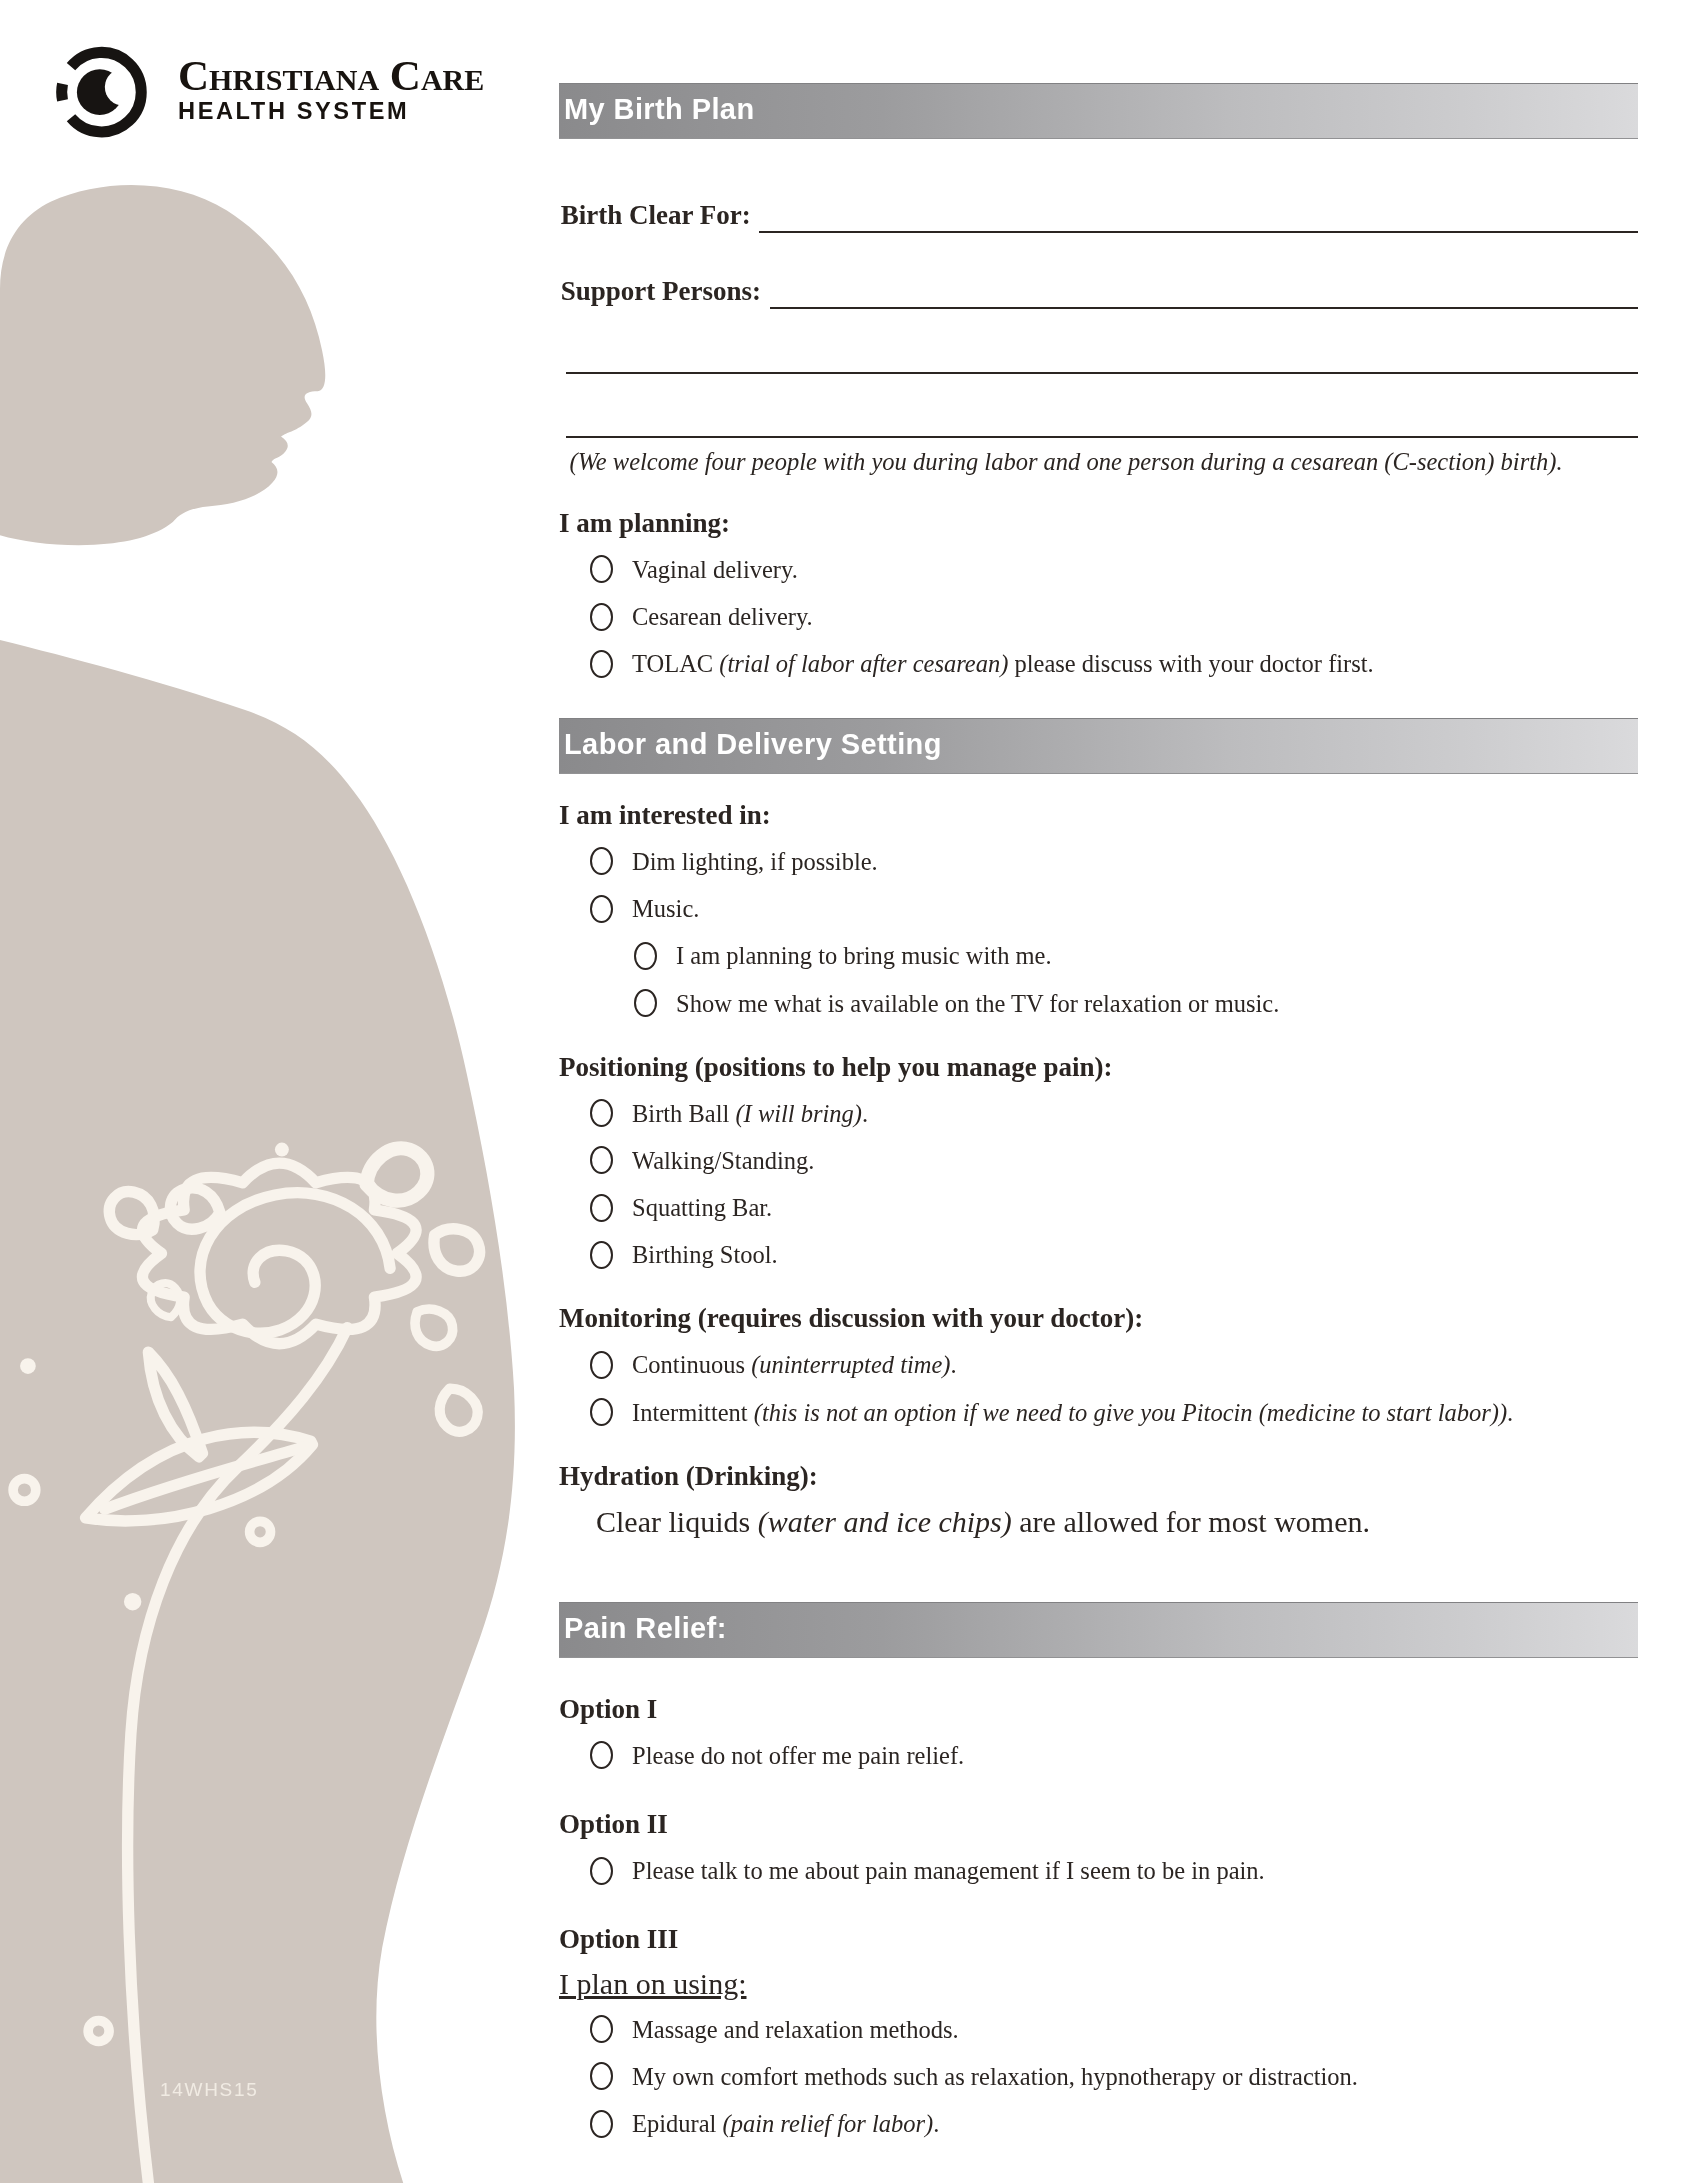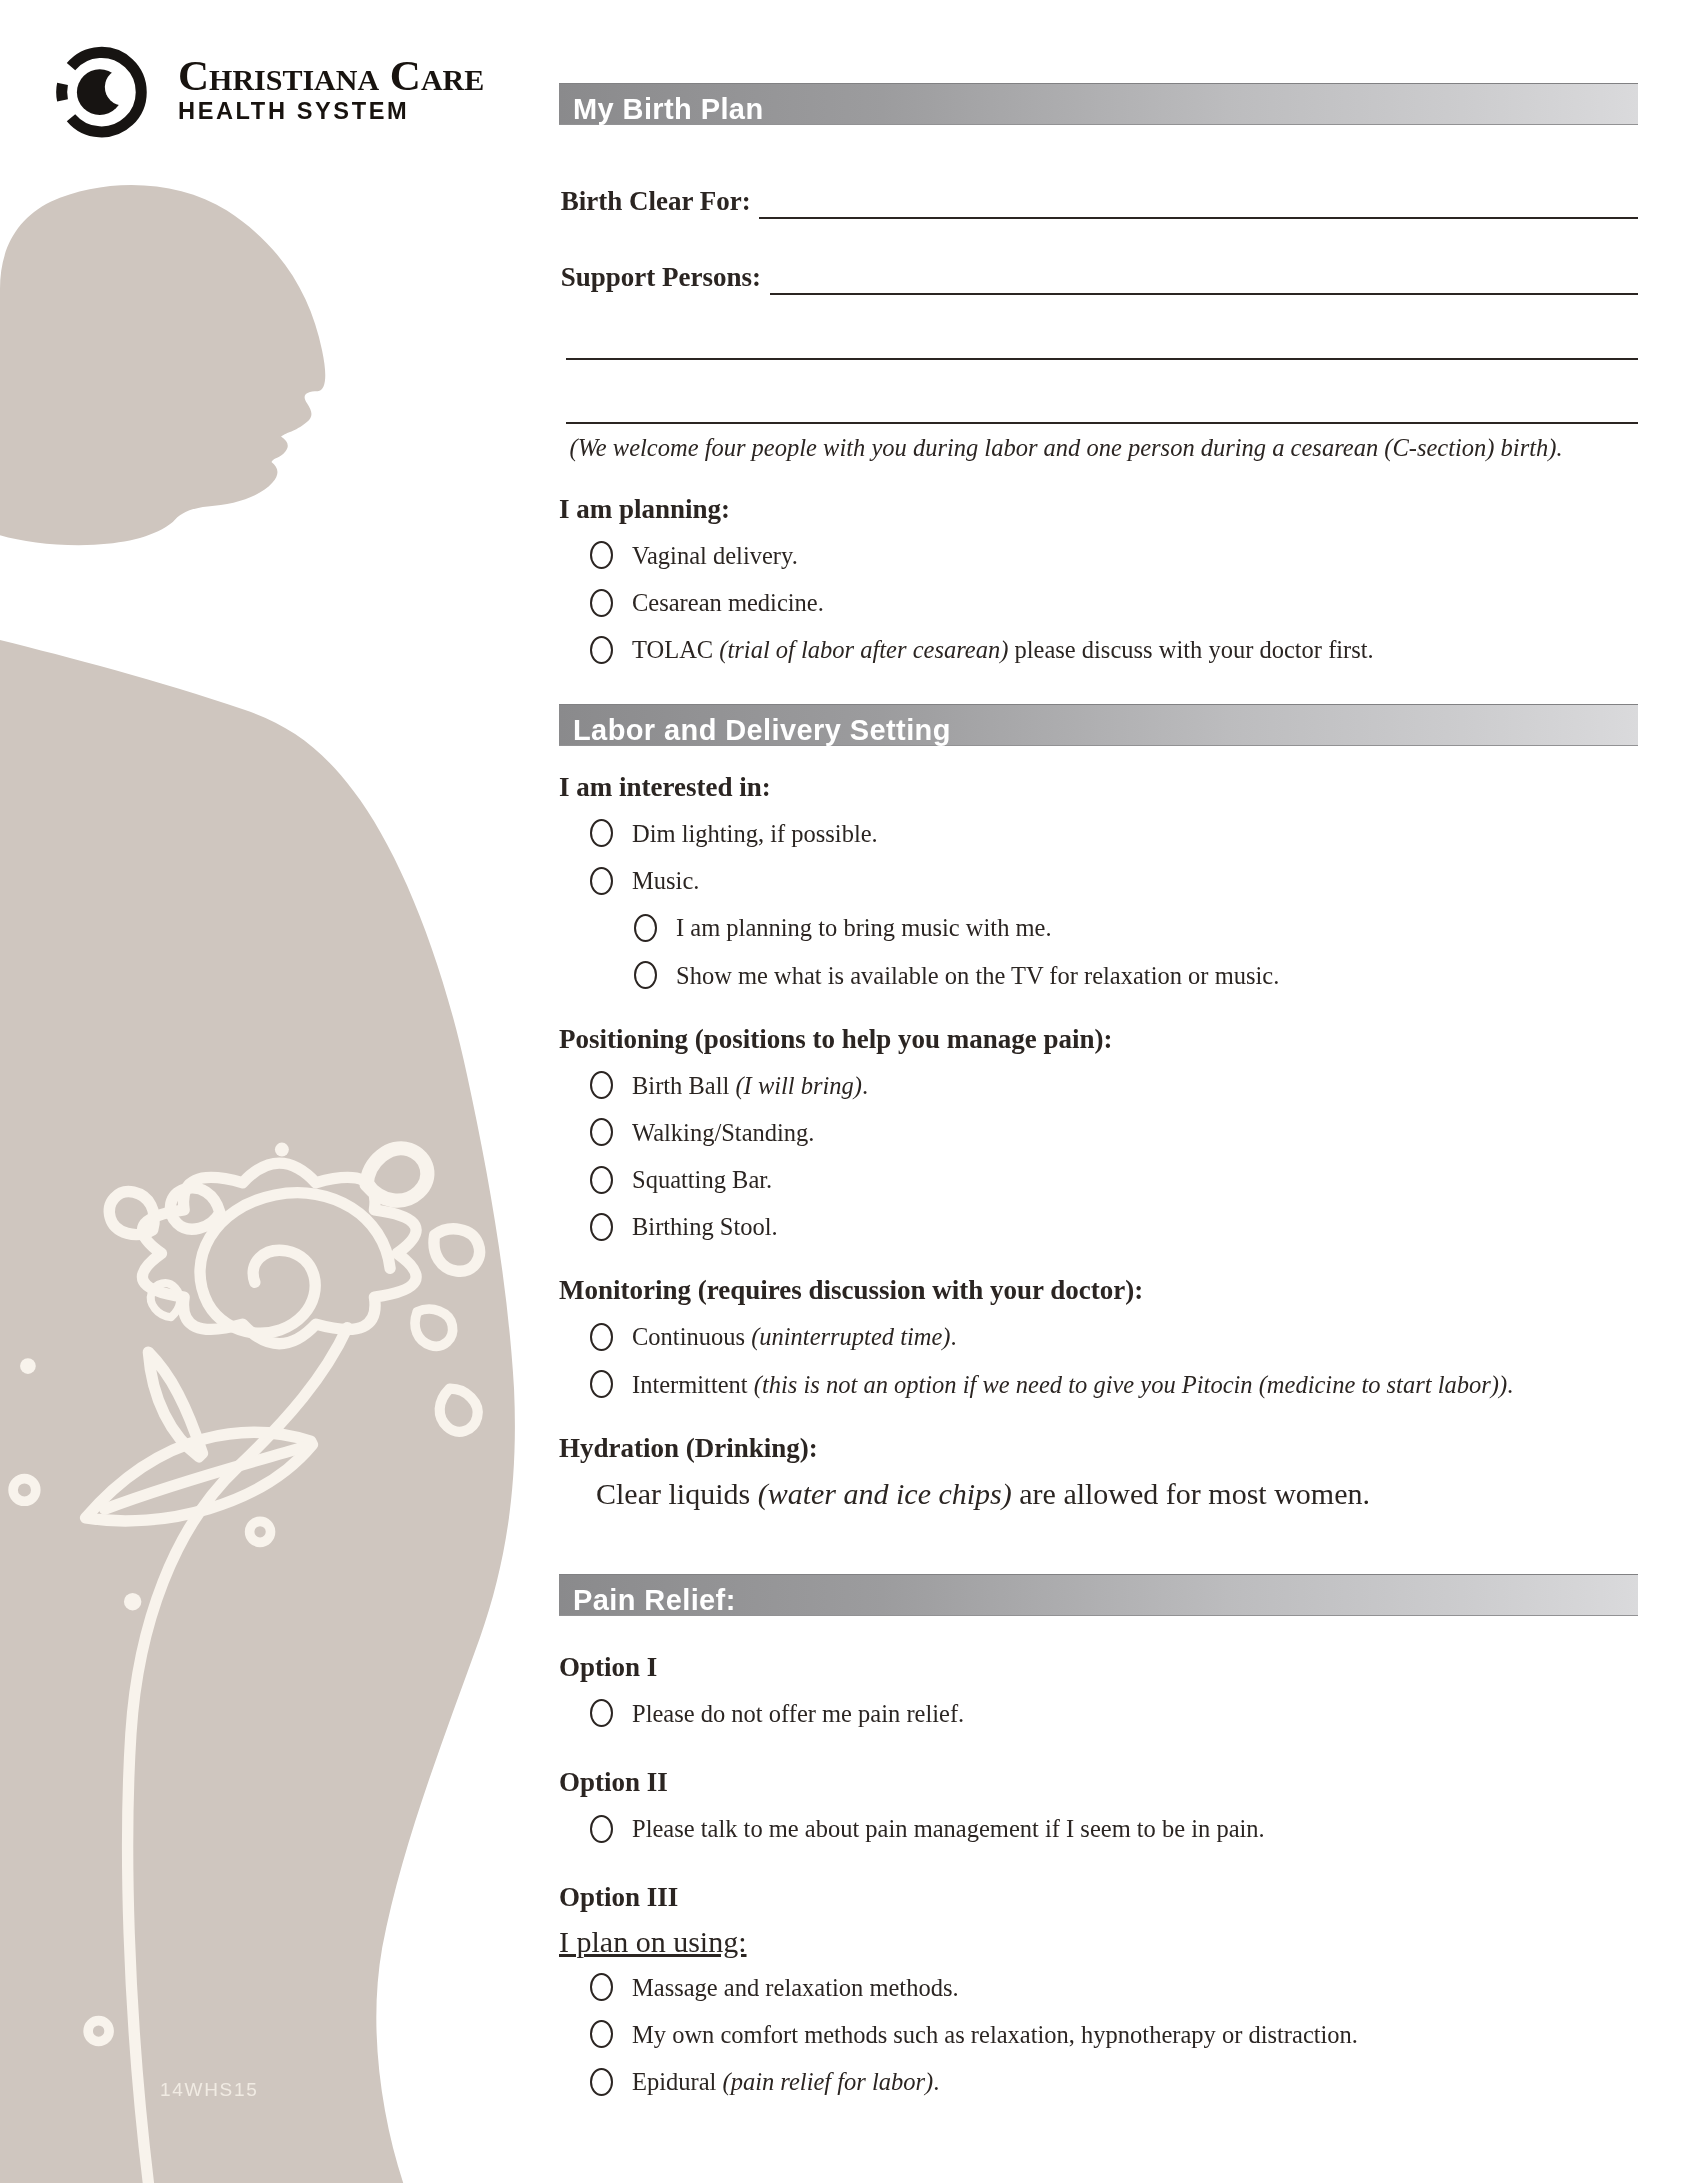--- a/index.html
+++ b/index.html
@@ -12,22 +12,22 @@
   
   .logo-block{position:absolute;left:49px;top:38px;width:489px;height:122px;}
   .logo-mark{position:absolute;left:0;top:0;width:110px;height:110px;}
   .brand{position:absolute;left:129px;top:15.7px;width:391px;text-align:left;color:#18130f;}
   .brand-name{font-family:"Liberation Serif",serif;font-variant:small-caps;font-weight:bold;
               font-size:43px;line-height:44px;letter-spacing:0px;white-space:nowrap;}
   .brand-tag{font-family:"Liberation Sans",sans-serif;font-weight:bold;font-size:23.6px;
              letter-spacing:2.6px;line-height:24.5px;margin-top:1.7px;}
   
   .content{position:absolute;left:559px;top:0;width:1079px;}
-  .bar{height:42px;line-height:50px;color:#ffffff;font-family:"Liberation Sans",sans-serif;
-       font-weight:bold;font-size:29px;letter-spacing:0.4px;padding-left:14px;box-sizing:border-box;
+  .bar{height:56px;line-height:50px;color:#ffffff;font-family:"Liberation Sans",sans-serif;
+       font-weight:bold;font-size:29px;letter-spacing:0.4px;padding-left:5px;box-sizing:border-box;
        background:linear-gradient(90deg,#8a8a8c 0%,#9c9c9e 30%,#bcbcbe 62%,#cdcdcf 85%,#dadadc 100%);
        border-top:0.9px solid #818183;border-bottom:0.9px solid #929294;}
   .bar-plan{margin-top:83px;}
   .bar-setting{margin-top:37px;}
   .bar-pain{margin-top:65px;}
   .field-row{display:flex;align-items:flex-end;margin-left:1.7px;height:38px;}
   .field-row.first{margin-top:56px;}
   .field-row.second{margin-top:38px;}
   .flabel{font-weight:bold;font-size:27px;line-height:35px;white-space:nowrap;}
   .rule{flex:1;border-bottom:2.6px solid #2b2522;height:31px;margin-left:8.7px;}
@@ -157,21 +157,21 @@
 
     <div class="note">(We welcome four people with you during labor and one person during a cesarean (C-section) birth).</div>
 
     <h3>I am planning:</h3>
     <div class="opt">
       <span class="radio"></span>
       <span class="t"><span>Vaginal delivery.</span><i></i><span></span></span>
     </div>
     <div class="opt">
       <span class="radio"></span>
-      <span class="t"><span>Cesarean medicine.</span><i></i><span></span></span>
+      <span class="t"><span>Cesarean delivery.</span><i></i><span></span></span>
     </div>
     <div class="opt">
       <span class="radio"></span>
       <span class="t"><span>TOLAC </span><i>(trial of labor after cesarean)</i><span> please discuss with your doctor first.</span></span>
     </div>
 
     <div class="bar bar-setting">
       <span>Labor and Delivery Setting</span>
     </div>
 

